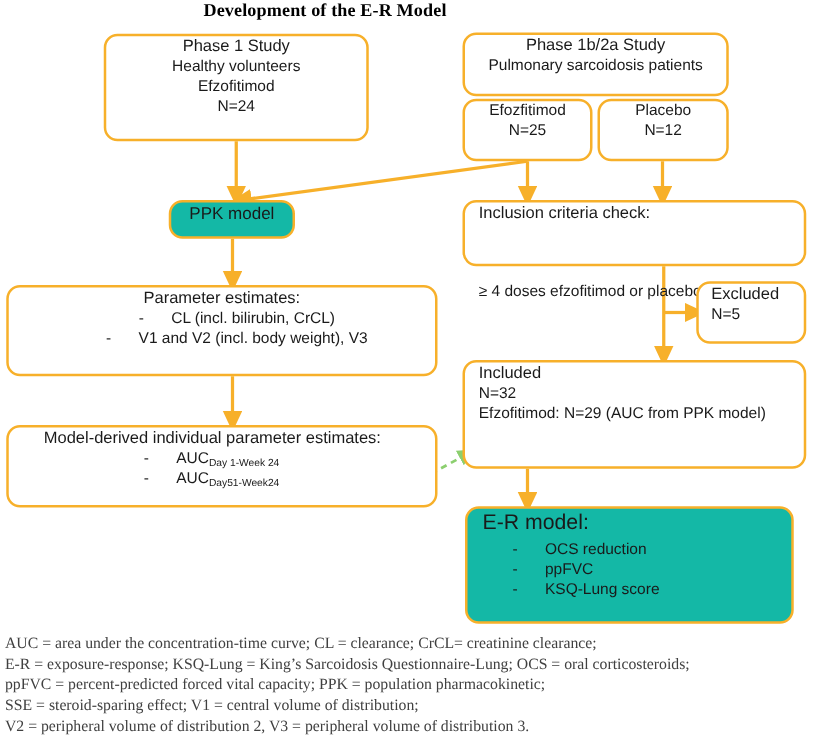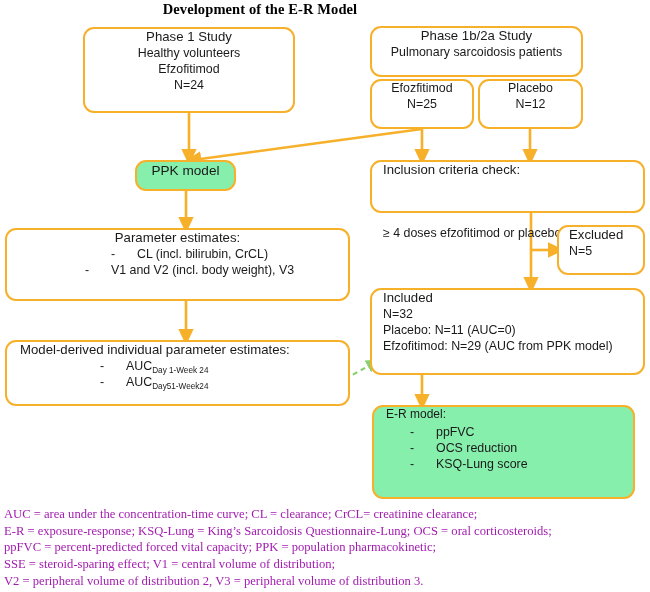--- a/index.html
+++ b/index.html
@@ -29,41 +29,41 @@
     position:absolute;
     box-sizing:border-box;
     border:2px solid #f7b02a;
     border-radius:11px;
     background:#ffffff;
     display:flex;
     flex-direction:column;
     justify-content:flex-start;
     line-height:1.28;
   }
-  .box.green{background:#86efac;}
+  .box.green{background:#14b8a6;}
   .ctr{text-align:center;}
   .lft{text-align:left;}
   .t15{font-size:13.2px;}
   .t14{font-size:12.4px;}
-  .big{font-size:12px;}
+  .big{font-size:17px;}
   .hd{font-size:13.6px;}
 
   .row{display:block;white-space:nowrap;}
   .bullet{display:block;white-space:nowrap;padding-left:24px;}
   .bullet .dash{display:inline-block;width:26px;text-align:left;}
 
   sub{font-size:8.2px;vertical-align:baseline;position:relative;top:3px;}
 
   .footnote{
     position:absolute;
     left:4px;top:506px;width:642px;
     font-family:"Liberation Serif", serif;
     font-size:12.6px;
     line-height:1.33;
-    color:#a21caf;
+    color:#404040;
   }
   .footnote span{display:block;white-space:nowrap;}
 </style>
 </head>
 <body>
 
 <div id="stage">
 
   <div class="title">Development of the E-R Model</div>
 
@@ -127,47 +127,46 @@
   <div class="box ctr green" style="left:135px;top:160px;width:101px;height:31px;">
     <span class="row hd">PPK model</span>
   </div>
 
   <div class="box ctr" style="left:5px;top:228px;width:345px;height:73px;">
     <span class="row t15">Parameter estimates:</span>
     <span class="bullet t14"><span class="dash">-</span><span>CL (incl. bilirubin, CrCL)</span></span>
     <span class="bullet t14"><span class="dash">-</span><span>V1 and V2 (incl. body weight), V3</span></span>
   </div>
 
-  <div class="box lft" style="left:5px;top:340px;width:345px;height:66px;padding-left:13px;">
+  <div class="box lft" style="left:5px;top:340px;width:345px;height:66px;padding-left:28px;">
     <span class="row t15">Model-derived individual parameter estimates:</span>
     <span class="bullet t14" style="padding-left:80px;"><span class="dash">-</span><span>AUC</span><sub>Day 1-Week 24</sub></span>
     <span class="bullet t14" style="padding-left:80px;"><span class="dash">-</span><span>AUC</span><sub>Day51-Week24</sub></span>
   </div>
 
   <div class="box lft" style="left:370px;top:160px;width:275px;height:53px;padding-left:11px;gap:47px;">
     <span class="row t15">Inclusion criteria check:</span>
     <span class="row t14">≥ 4 doses efzofitimod or placebo</span>
   </div>
 
   <div class="box lft" style="left:557px;top:225px;width:88px;height:50px;padding-left:10px;">
     <span class="row t15">Excluded</span>
     <span class="row t14">N=5</span>
   </div>
 
   <div class="box lft" style="left:370px;top:288px;width:275px;height:87px;padding-left:11px;">
     <span class="row t15">Included</span>
     <span class="row t14">N=32</span>
-    <span class="row t14">Placebo: N=11 (AUC=0)</span>
     <span class="row t14">Efzofitimod: N=29 (AUC from PPK model)</span>
   </div>
 
   <div class="box lft green" style="left:372px;top:405px;width:263px;height:94px;padding-left:12px;">
     <span class="row big" style="margin-bottom:3px;">E-R model:</span>
+    <span class="bullet t14"><span class="dash">-</span><span>OCS reduction</span></span>
     <span class="bullet t14"><span class="dash">-</span><span>ppFVC</span></span>
-    <span class="bullet t14"><span class="dash">-</span><span>OCS reduction</span></span>
     <span class="bullet t14"><span class="dash">-</span><span>KSQ-Lung score</span></span>
   </div>
 
   <div class="footnote">
     <span>AUC = area under the concentration-time curve; CL = clearance; CrCL= creatinine clearance;</span>
     <span>E-R = exposure-response; KSQ-Lung = King’s Sarcoidosis Questionnaire-Lung; OCS = oral corticosteroids;</span>
     <span>ppFVC = percent-predicted forced vital capacity; PPK = population pharmacokinetic;</span>
     <span>SSE = steroid-sparing effect; V1 = central volume of distribution;</span>
     <span>V2 = peripheral volume of distribution 2, V3 = peripheral volume of distribution 3.</span>
   </div>

